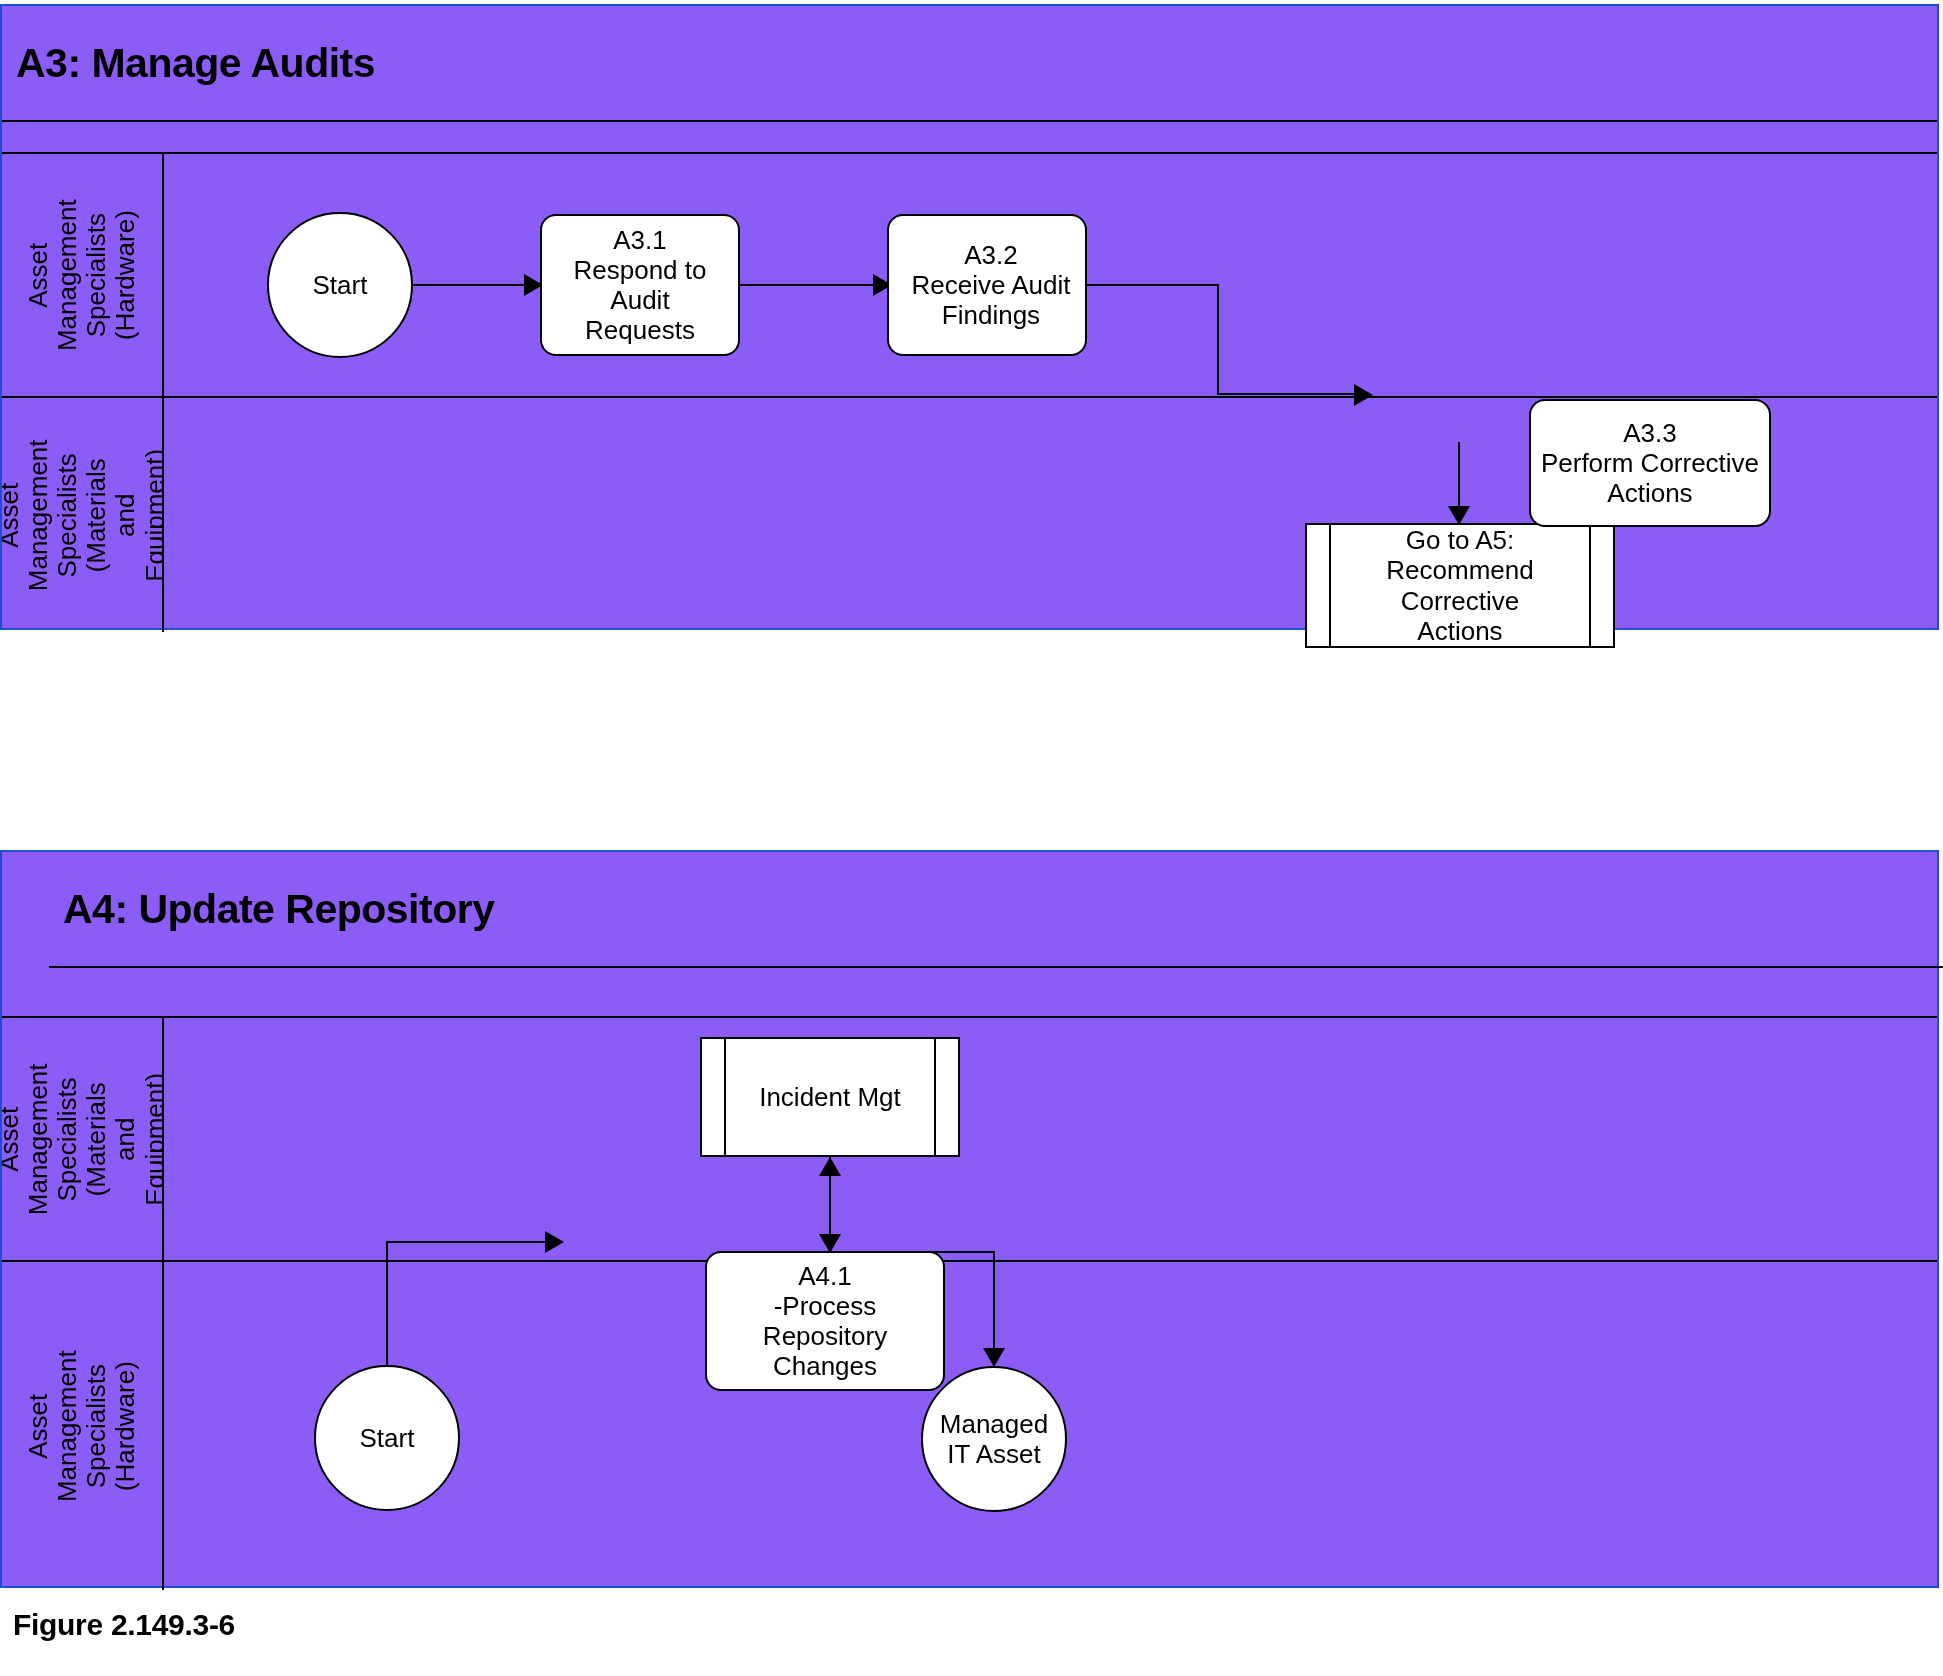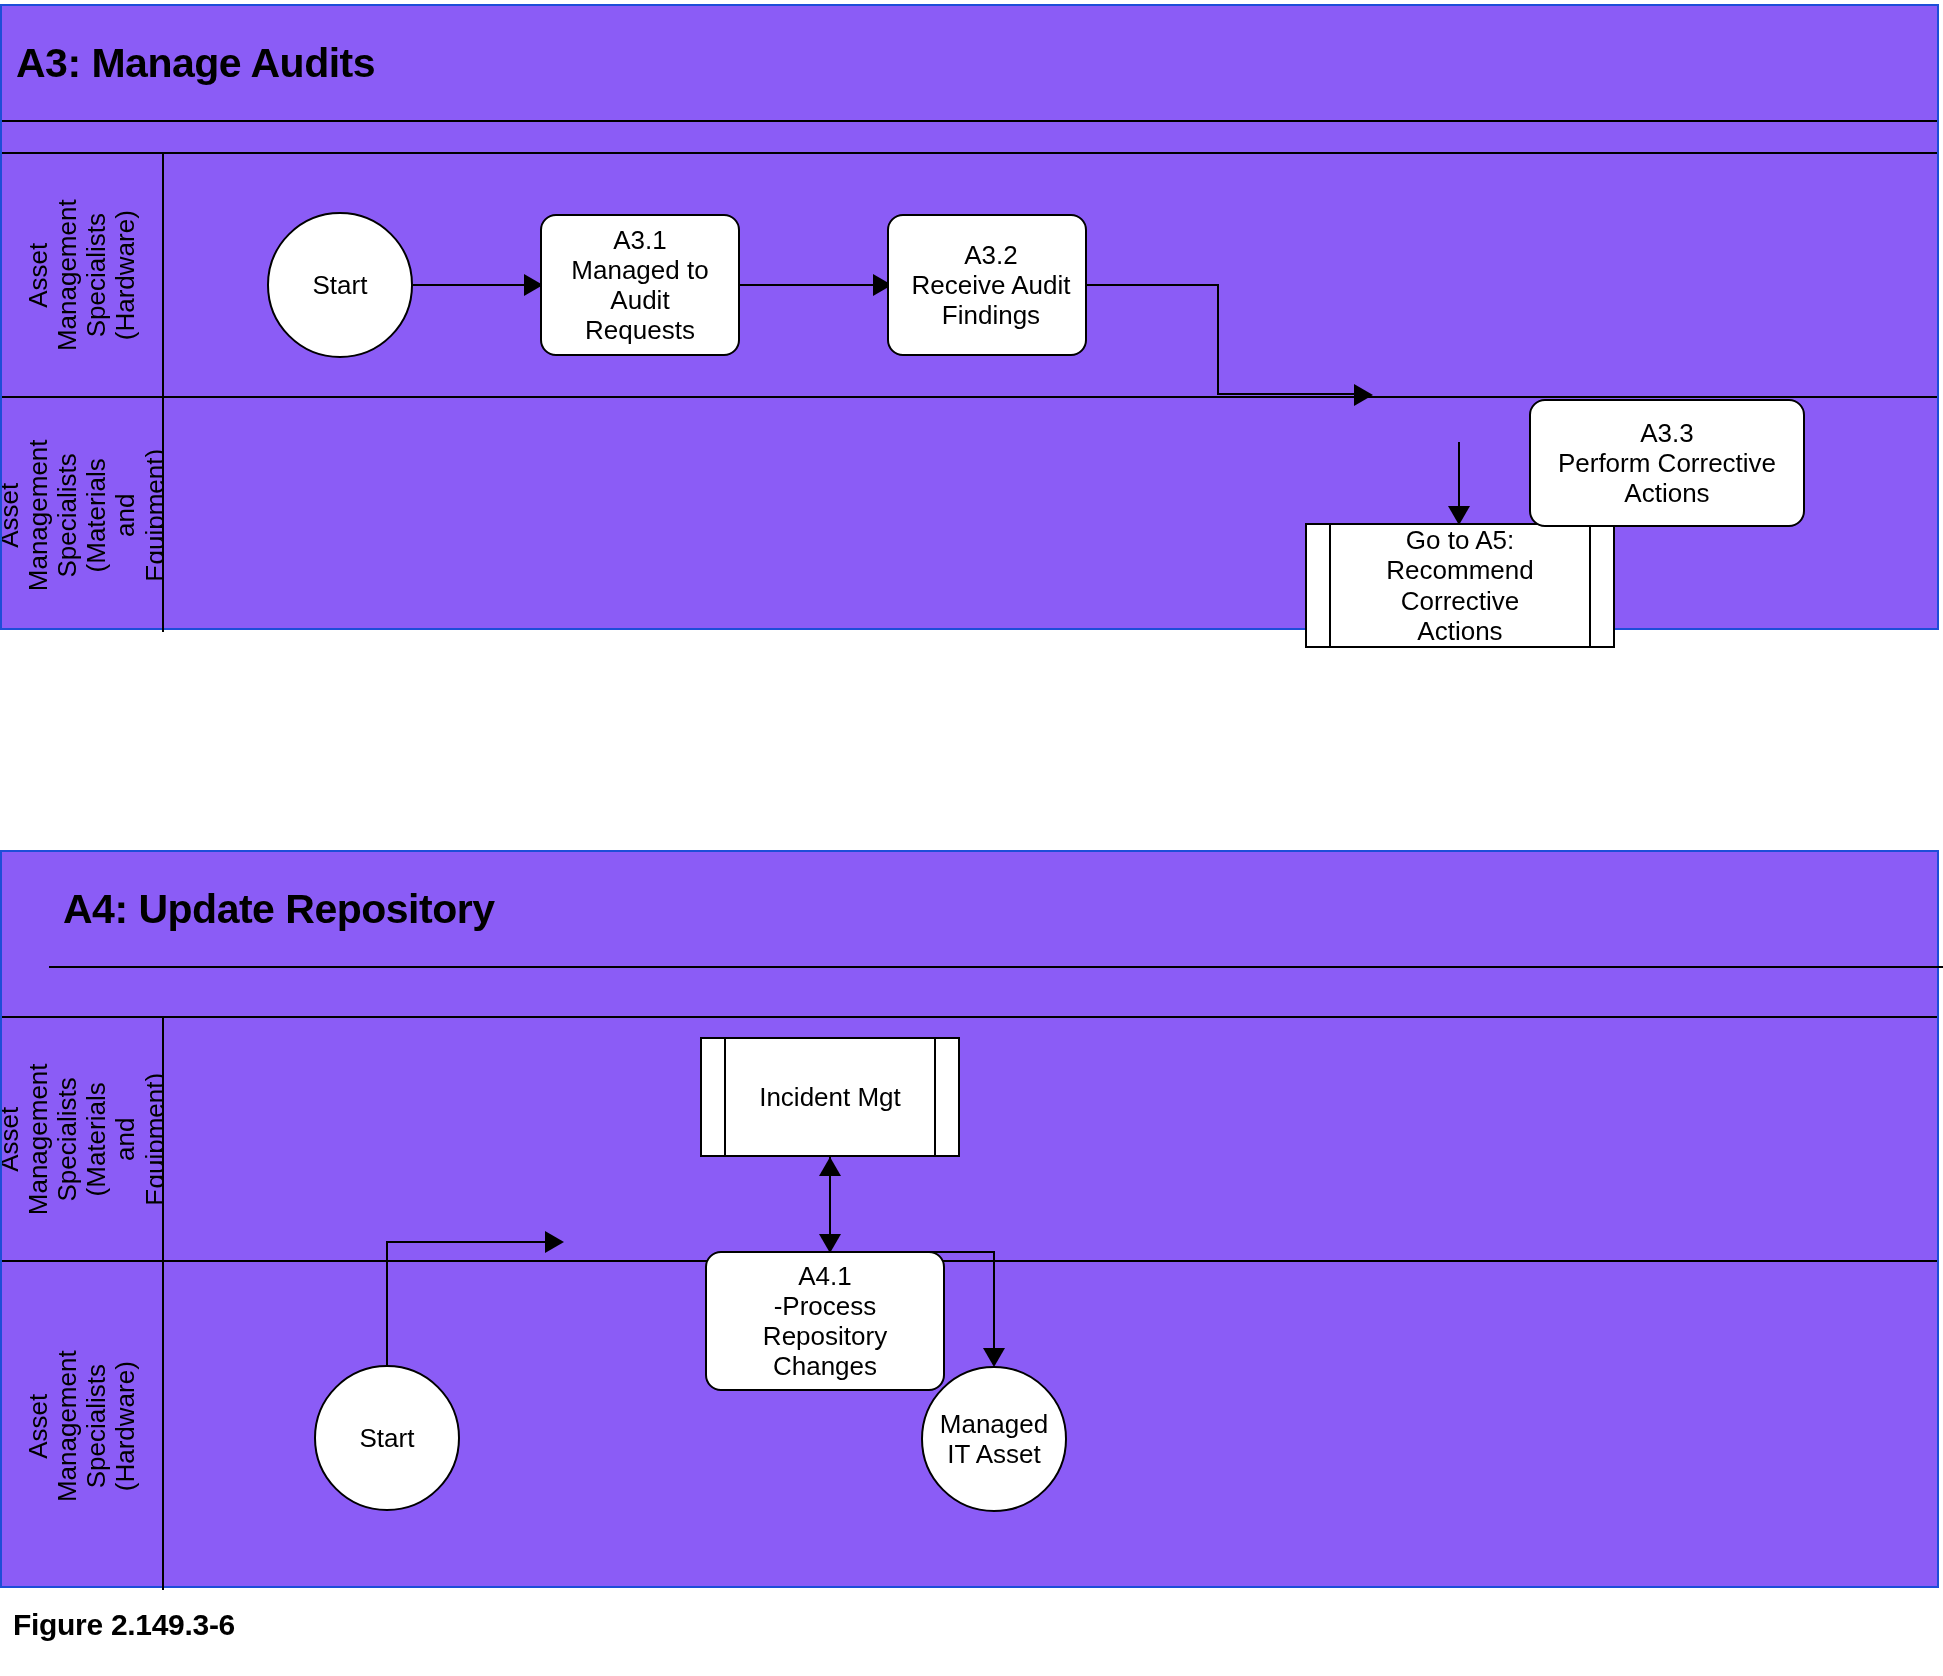--- a/index.html
+++ b/index.html
@@ -190,21 +190,21 @@
 
       <div class="node event-circle" style="left:103px; top:58px; width:146px; height:146px;">
         <span>Start</span>
       </div>
 
       <div class="conn h" style="left:249px; top:130px; width:117px;"></div>
       <div class="arrow right" style="left:360px; top:120px;"></div>
 
       <div class="node task" style="left:376px; top:60px; width:200px; height:142px;">
         <span>A3.1
-Managed to Audit
+Respond to Audit
 Requests</span>
       </div>
 
       <div class="conn h" style="left:576px; top:130px; width:139px;"></div>
       <div class="arrow right" style="left:709px; top:120px;"></div>
 
       <div class="node task" style="left:723px; top:60px; width:200px; height:142px;padding-left:8px;">
         <span>A3.2
 Receive Audit
 Findings</span>
@@ -231,21 +231,21 @@
 
       <div class="node subprocess" style="left:1141px; top:125px; width:310px; height:125px;">
         <span class="sp-text">Go to A5:
 Recommend
 Corrective
 Actions</span>
       </div>
     </div>
   </div>
 
-  <div class="node task" style="left:1527px; top:393px; width:276px; height:128px;">
+  <div class="node task" style="left:1527px; top:393px; width:242px; height:128px;">
     <span>A3.3
 Perform Corrective
 Actions</span>
   </div>
 </div>
 
 <div class="diagram" style="top:850px; width:1939px; height:738px;">
 
   <div class="title-band" style="height:116px;margin-left:47px;">
     <div class="title-text">A4: Update Repository</div>

